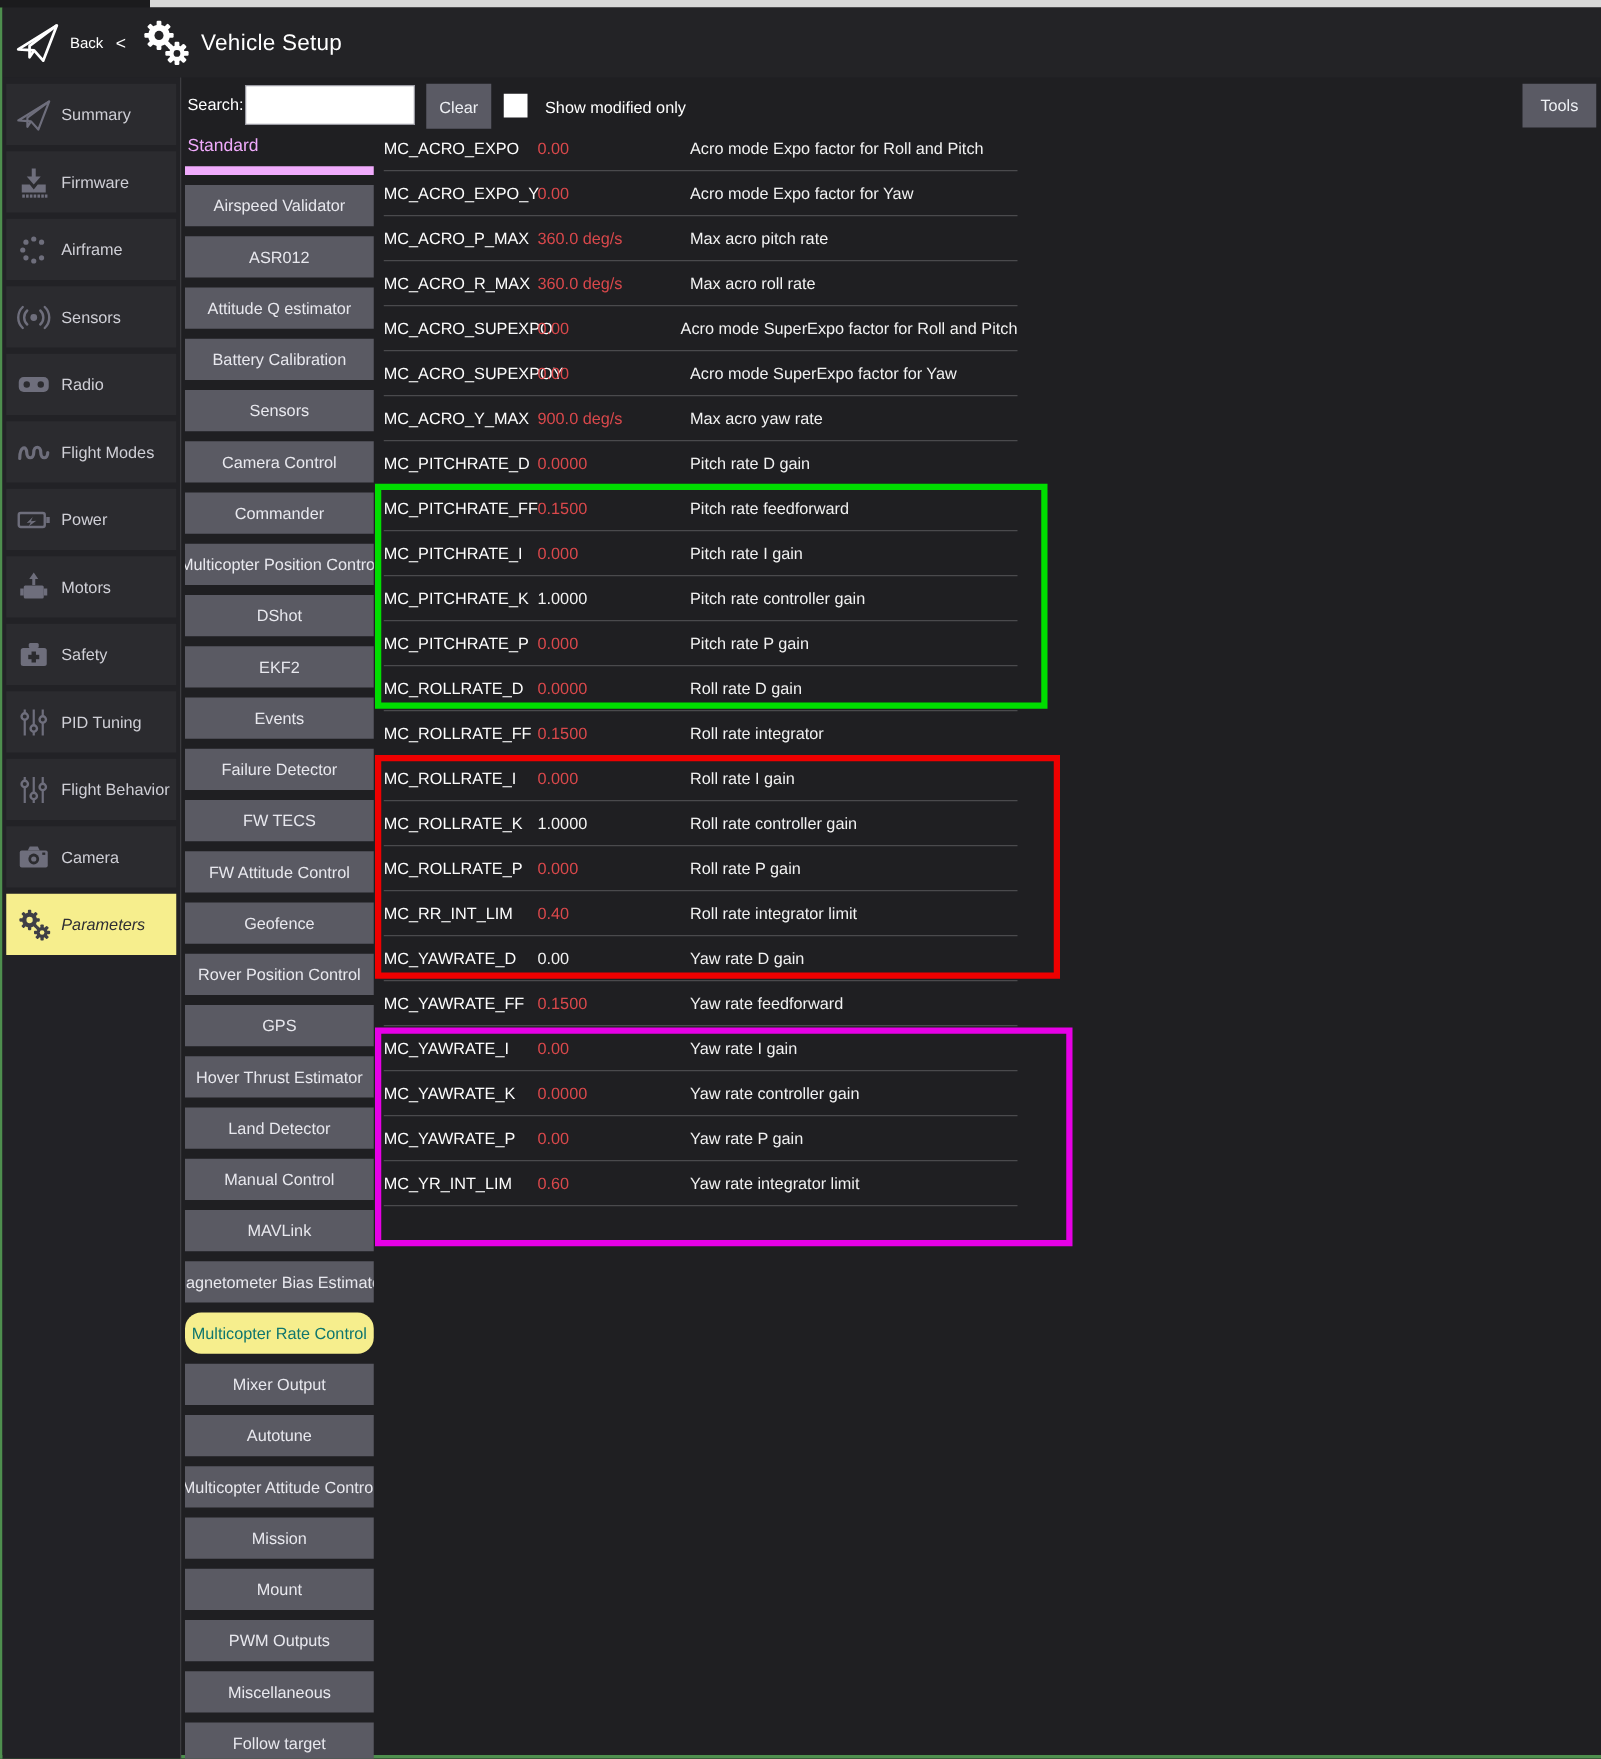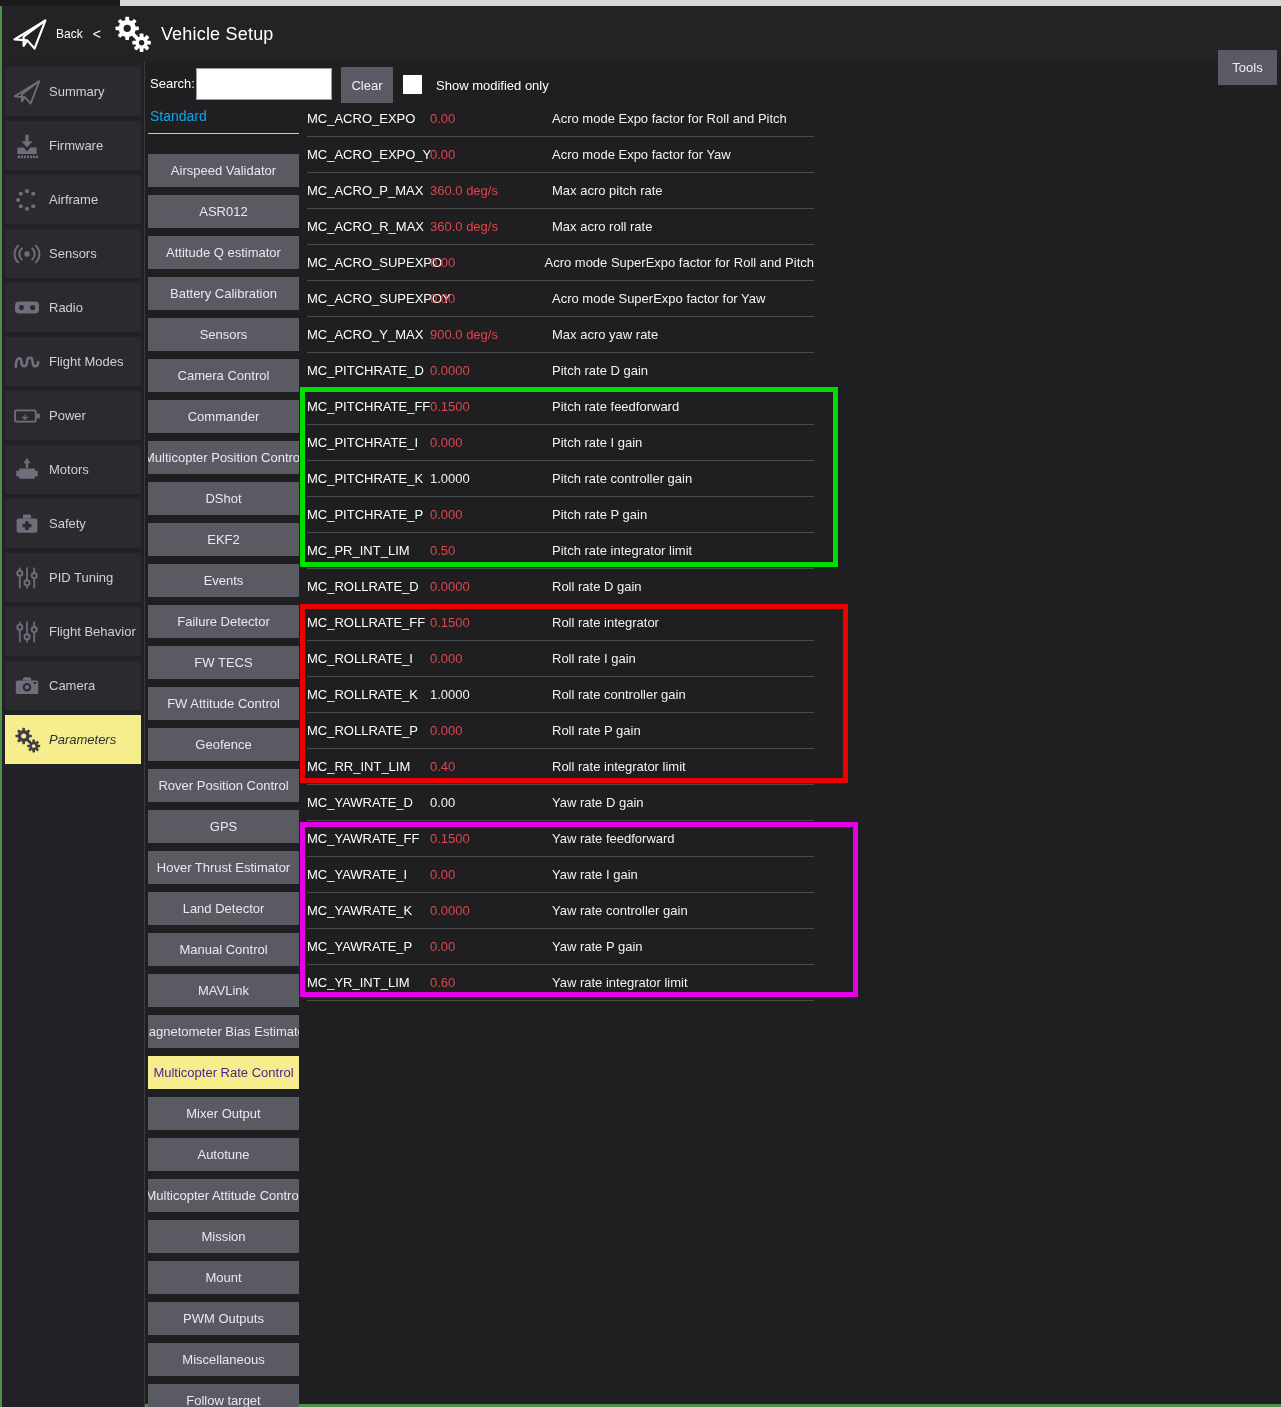--- a/index.html
+++ b/index.html
@@ -46,33 +46,33 @@
     left:196px; top:68px; width:136px; height:32px; background:#fff;
     border:1px solid #9a9aa2; font-size:13px; padding:0 6px; color:#222;
     font-family:"Liberation Sans","DejaVu Sans",sans-serif;
   }
   .btn {
     background:#5a5a64; color:#eef0f4; border:none; font-size:13px;
     display:flex; align-items:center; justify-content:center; cursor:pointer;
     font-family:"Liberation Sans","DejaVu Sans",sans-serif;
   }
   .clear-btn { left:341px; top:67px; width:52px; height:36px; }
-  .tools-btn { left:1218px; top:50px; width:59px; height:35px; }
+  .tools-btn { left:1218px; top:67px; width:59px; height:35px; }
   .modified-checkbox { left:403px; top:75px; width:19px; height:19px; background:#fff; cursor:pointer; }
   .modified-label { left:436px; top:78px; font-size:13px; color:#fff; }
 
   
   .categories { left:148px; top:108px; width:151px; }
-  .cat-header { font-size:14px; color:#0ea5e9; padding:0 0 9px 2px; border-bottom:1px solid #f0abfc; margin-bottom:20px; }
+  .cat-header { font-size:14px; color:#f0abfc; padding:0 0 9px 2px; border-bottom:7px solid #f0abfc; margin-bottom:8px; }
   .cat-btn {
     width:151px; height:33px; margin-bottom:8px; background:#5a5a63; color:#e8e8ee;
     font-size:13px; display:flex; align-items:center; justify-content:center;
     white-space:nowrap; overflow:hidden; cursor:pointer;
   }
-  .cat-btn.active { background:#f6ee8d; color:#4c1d95; }
+  .cat-btn.active { background:#f6ee8d; color:#0f766e;border-radius:13px; }
 
   
   .param-table { left:307px; top:101px; width:507px; }
   .param-row { display:flex; align-items:center; height:36px; border-bottom:1px solid #4a4a4d; cursor:pointer; }
   .param-row .p-name { width:123px; font-size:13px; color:#fdfdfd; white-space:nowrap; }
   .param-row .p-val { width:122px; font-size:13px; color:#f2f2f2; white-space:nowrap; }
   .param-row .p-val.modified { color:#d9484b; }
   .param-row .p-desc { flex:1; font-size:13px; color:#f2f2f2; white-space:nowrap; }
 
   
@@ -406,25 +406,20 @@
       <span class="p-name">MC_PITCHRATE_K</span>
       <span class="p-val">1.0000</span>
       <span class="p-desc">Pitch rate controller gain</span>
     </div>
     <div class="param-row">
       <span class="p-name">MC_PITCHRATE_P</span>
       <span class="p-val modified">0.000</span>
       <span class="p-desc">Pitch rate P gain</span>
     </div>
     <div class="param-row">
-      <span class="p-name">MC_PR_INT_LIM</span>
-      <span class="p-val modified">0.50</span>
-      <span class="p-desc">Pitch rate integrator limit</span>
-    </div>
-    <div class="param-row">
       <span class="p-name">MC_ROLLRATE_D</span>
       <span class="p-val modified">0.0000</span>
       <span class="p-desc">Roll rate D gain</span>
     </div>
     <div class="param-row">
       <span class="p-name">MC_ROLLRATE_FF</span>
       <span class="p-val modified">0.1500</span>
       <span class="p-desc">Roll rate integrator</span>
     </div>
     <div class="param-row">

